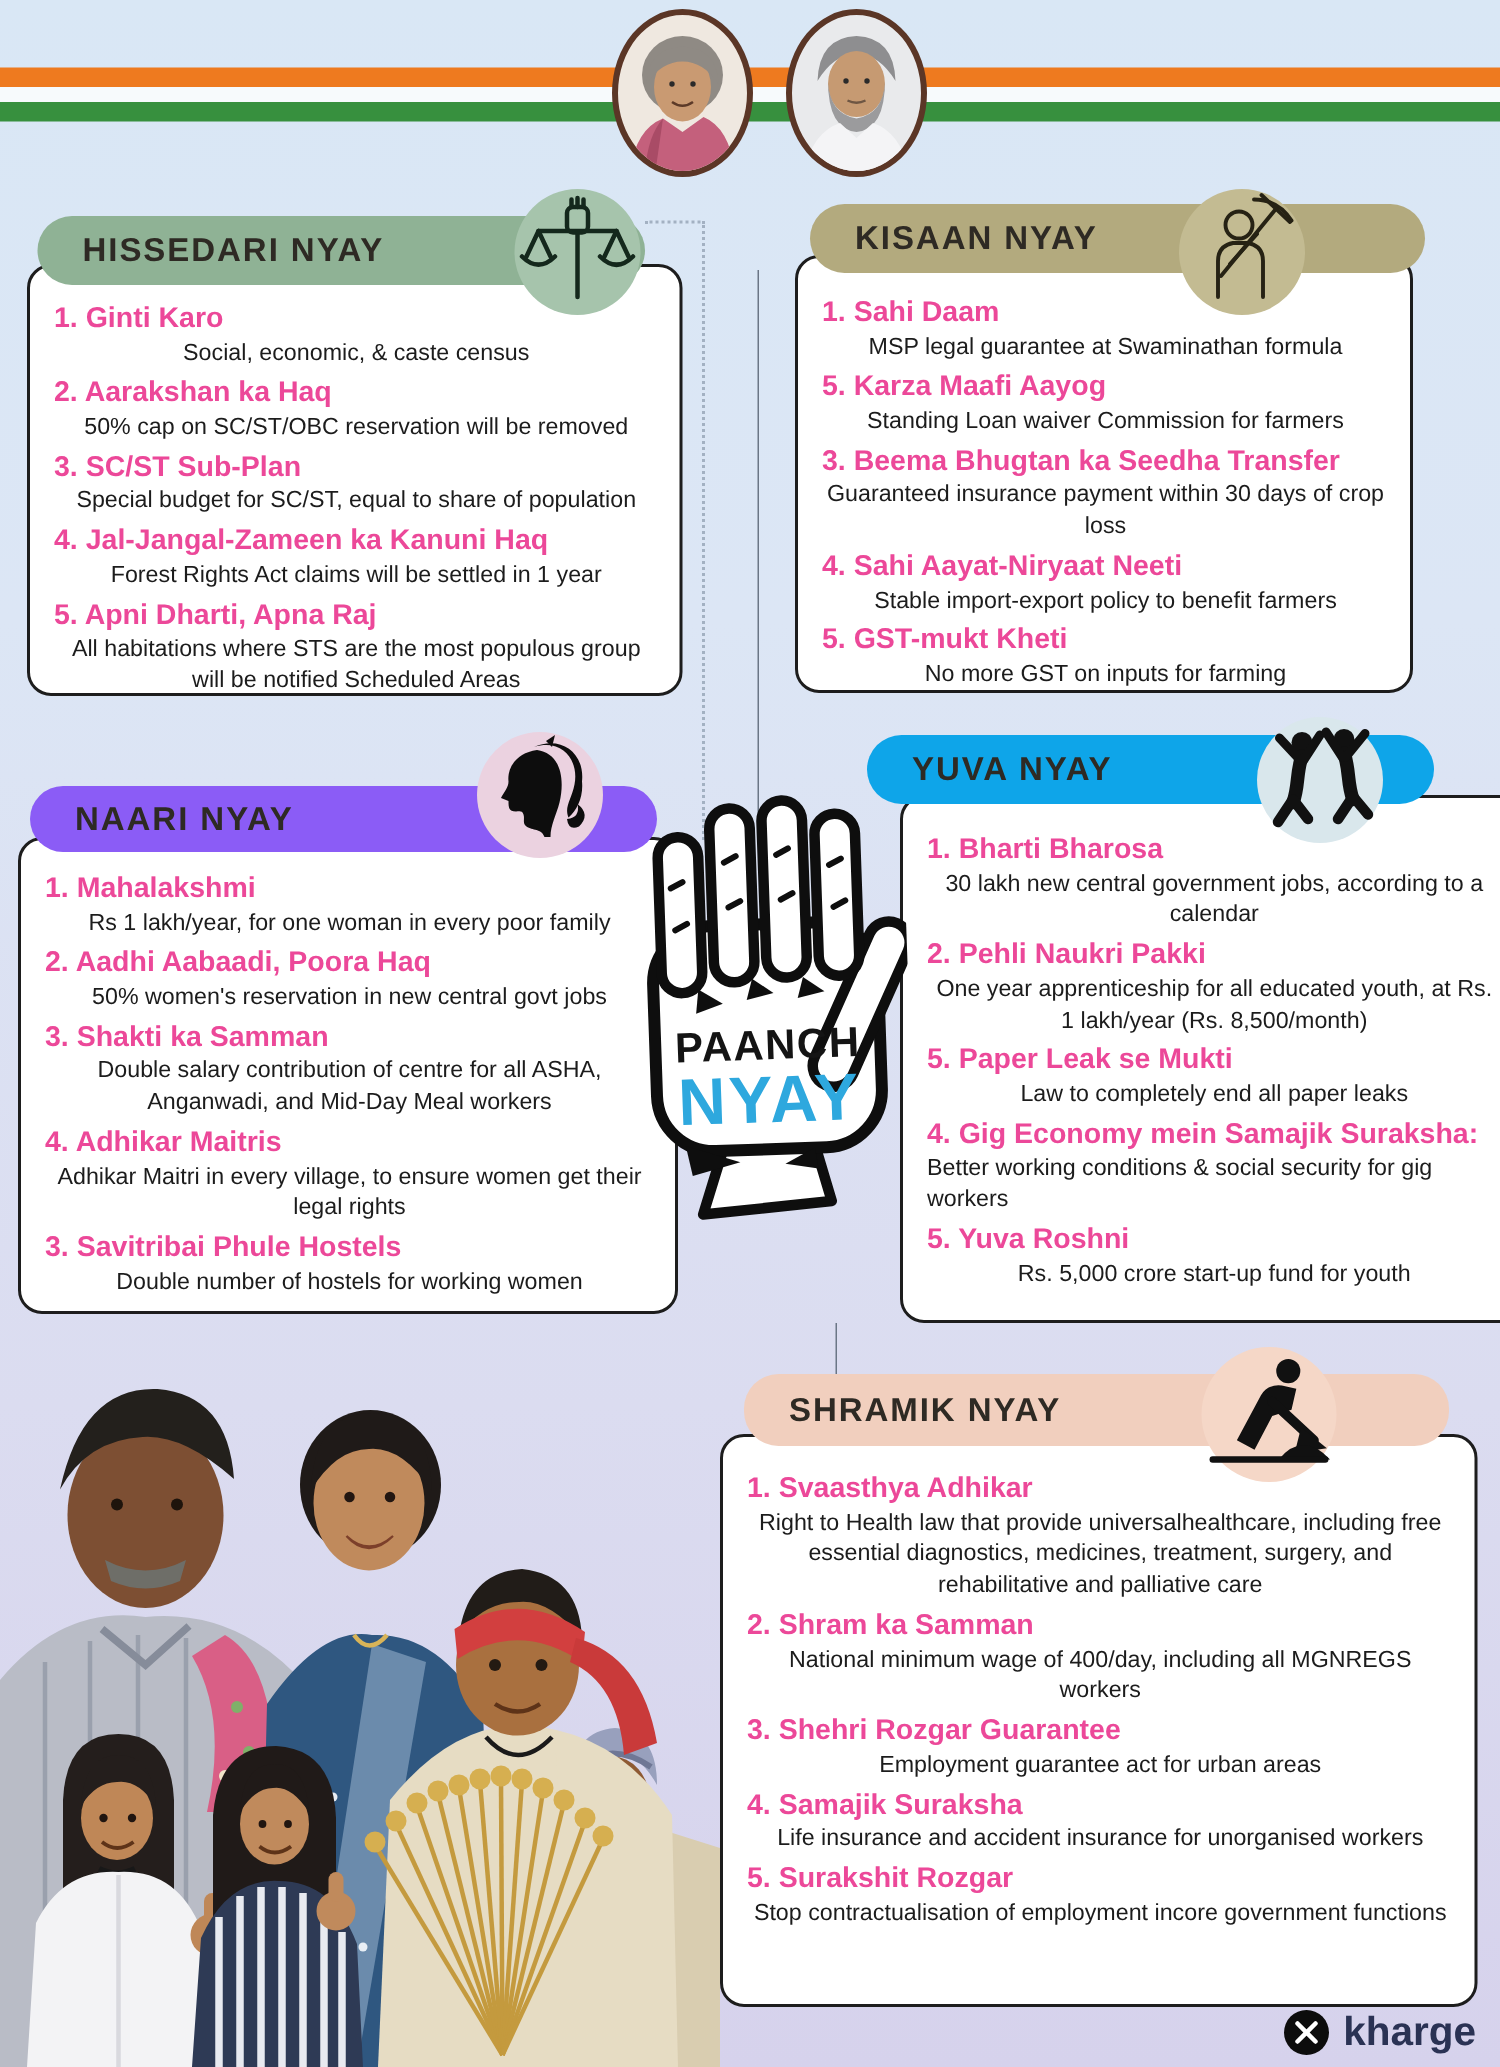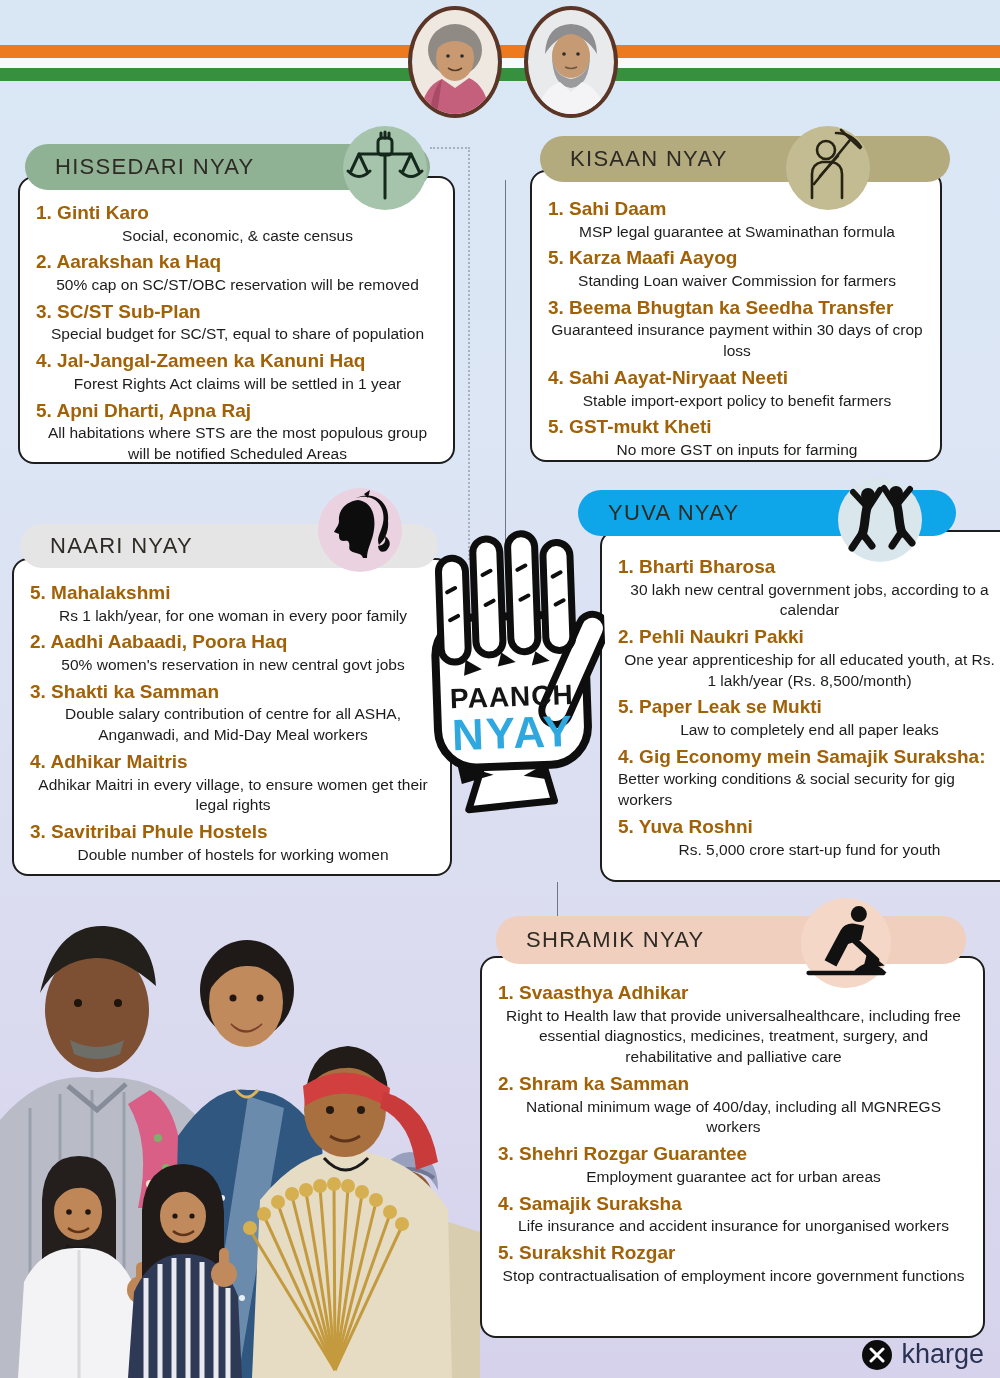--- a/index.html
+++ b/index.html
@@ -15,29 +15,29 @@
 
   .portrait{position:absolute;top:6px;width:86px;height:104px;border:4px solid #5b3626;
     border-radius:50%;overflow:hidden;z-index:5;background:#efe8e0;}
   #portrait-sonia{left:408px;}
   #portrait-rahul{left:524px;background:#e9eaec;}
 
   .connector{position:absolute;z-index:0;}
 
   .pill{position:absolute;height:46px;border-radius:23px;display:flex;align-items:center;
     padding-left:30px;z-index:3;box-sizing:border-box;}
-  .pill span{font-size:22px;font-weight:400;letter-spacing:1.3px;color:#2e2a24;}
+  .pill span{font-size:22px;font-weight:700;letter-spacing:1.3px;color:#2e2a24;}
 
   .icon-circle{position:absolute;width:84px;height:84px;border-radius:50%;z-index:4;
     display:flex;align-items:center;justify-content:center;}
 
   .card{position:absolute;background:#ffffff;border:2px solid #1d1d1d;border-radius:16px;
     padding:14px 14px 8px 16px;z-index:2;box-sizing:border-box;}
   .item{margin-bottom:3px;}
-  .item .t{font-size:19px;font-weight:700;color:#a16207;line-height:1.35;}
+  .item .t{font-size:19px;font-weight:700;color:#ec4899;line-height:1.35;}
   .item .d{font-size:15.5px;color:#1c1c1c;line-height:1.34;text-align:center;}
   .item.inline .t,.item.inline .d{display:inline;}
 
   
   #pill-hissedari{left:25px;top:144px;width:405px;}
   #icon-hissedari{left:343px;top:126px;}
   #card-hissedari{left:18px;top:176px;width:437px;height:288px;padding-top:22px;}
 
   #pill-kisaan{left:540px;top:136px;width:410px;}
   #icon-kisaan{left:786px;top:126px;}
@@ -56,21 +56,21 @@
   #card-shramik{left:480px;top:956px;width:505px;height:382px;padding-top:22px;}
 
   #hand-logo{position:absolute;left:424px;top:526px;width:182px;height:292px;z-index:6;
     transform:rotate(-2deg);}
 
   #montage{position:absolute;left:0;top:898px;width:480px;height:480px;z-index:5;}
 
   #watermark{position:absolute;right:16px;bottom:8px;display:flex;align-items:center;gap:9px;z-index:7;}
   .x-badge{width:30px;height:30px;border-radius:50%;background:#0c0c0c;display:flex;
     align-items:center;justify-content:center;}
-  .handle{font-size:27px;color:#2a3254;}
+  .handle{font-size:27px;color:#2a3254;font-weight:bold;}
 </style>
 </head>
 <body>
 
 <div class="stripe stripe-orange"></div>
 <div class="stripe stripe-white"></div>
 <div class="stripe stripe-green"></div>
 
 <div class="portrait" id="portrait-sonia">
   <svg width="86" height="104" viewBox="0 0 86 104">
@@ -169,41 +169,41 @@
     <path d="M26,72 L26,48 Q26,38 36,36 L46,36 Q56,38 56,48 L56,72"></path>
     <path d="M34,50 L52,30"></path>
     <line x1="28" y1="58" x2="64" y2="14"></line>
     <path d="M50,7 Q66,7 75,21"></path>
     <path d="M55,4 L74,22"></path>
   </svg>
 </div>
 
 <div class="card" id="card-naari">
   <div class="item">
-    <div class="t">5. Mahalakshmi</div>
+    <div class="t">1. Mahalakshmi</div>
     <div class="d">Rs 1 lakh/year, for one woman in every poor family</div>
   </div>
   <div class="item">
     <div class="t">2. Aadhi Aabaadi, Poora Haq</div>
     <div class="d">50% women's reservation in new central govt jobs</div>
   </div>
   <div class="item">
     <div class="t">3. Shakti ka Samman</div>
     <div class="d">Double salary contribution of centre for all ASHA, Anganwadi, and Mid-Day Meal workers</div>
   </div>
   <div class="item">
     <div class="t">4. Adhikar Maitris</div>
     <div class="d">Adhikar Maitri in every village, to ensure women get their legal rights</div>
   </div>
   <div class="item">
     <div class="t">3. Savitribai Phule Hostels</div>
     <div class="d">Double number of hostels for working women</div>
   </div>
 </div>
-<div class="pill" id="pill-naari" style="background-color: #e5e5e5;">
+<div class="pill" id="pill-naari" style="background-color: #8b5cf6;">
   <span>NAARI NYAY</span>
 </div>
 <div class="icon-circle" id="icon-naari" style="background-color: rgb(235, 210, 224);">
   <svg width="84" height="84" viewBox="0 0 84 84" fill="#0d0d0d">
     <path d="M40,12 C26,14 20,24 21,33 C21,37 18,40 16,44 L21,46 C21,50 21,53 26,53 C28,53 30,52 31,55 C32,58 30,61 33,63 C37,66 43,64 45,70 L49,70 C49,62 53,55 55,47 C59,30 55,14 40,12 Z"></path>
     <path d="M38,10 C58,4 68,20 65,35 C63,45 58,50 61,57 C67,52 71,43 70,33 C72,14 56,2 38,10 Z"></path>
     <path d="M46,6 L52,2 L50,10 Z"></path>
     <path d="M60,58 q9,-1 7,-10 q9,7 1,15 q-7,3 -8,-5 Z"></path>
   </svg>
 </div>

